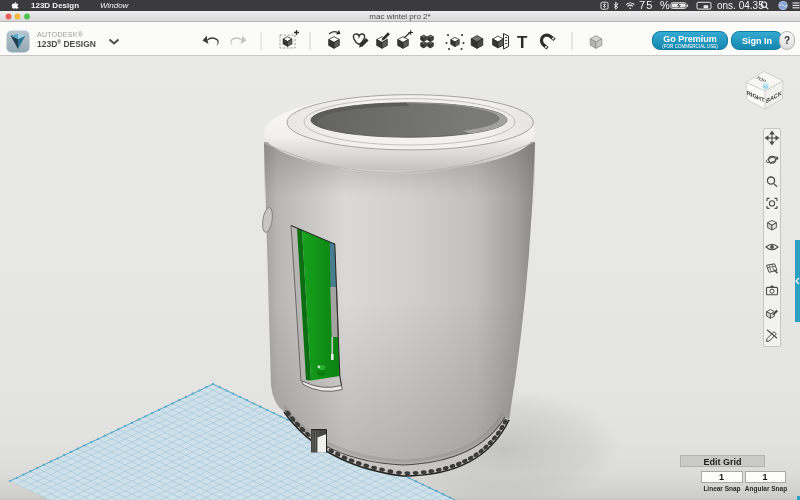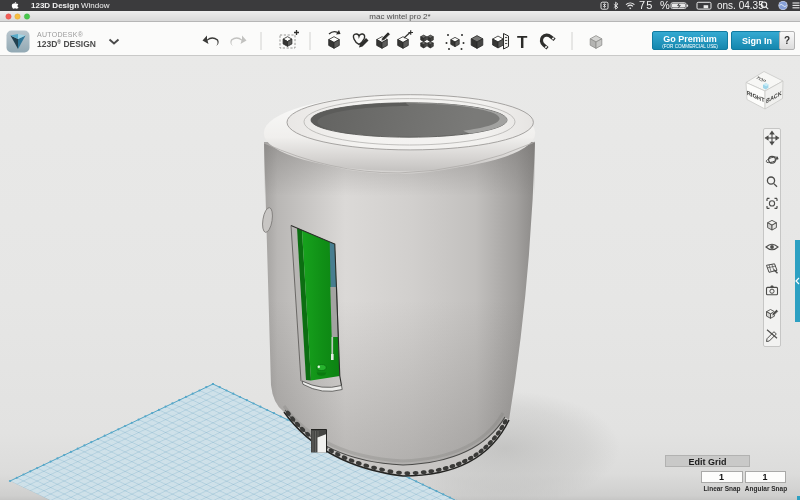--- a/index.html
+++ b/index.html
@@ -5,21 +5,21 @@
   font-family:"Liberation Sans",sans-serif;-webkit-font-smoothing:antialiased;}
 *{box-sizing:border-box;}
 .abs{position:absolute;}
 #menubar{position:absolute;left:0;top:0;width:800px;height:11px;background:#3b3b3d;color:#f3f3f3;}
 #titlebar{position:absolute;left:0;top:11px;width:800px;height:11px;
   background:linear-gradient(#ededed,#d9d9d9);border-bottom:1px solid #b6b6b6;}
 #toolbar{position:absolute;left:0;top:22px;width:800px;height:34px;background:#fbfbfa;border-bottom:1px solid #c9c9c8;}
 #canvas{position:absolute;left:0;top:56px;width:800px;height:444px;
   background:linear-gradient(#e9e9e8 0%,#e6e6e5 55%,#e2e2e1 85%,#dcdcdb 94%,#cfcfce 99%,#c6c6c5 100%);}
 .mtxt{position:absolute;top:0;height:11px;line-height:11px;font-size:8px;}
-.btn{position:absolute;border-radius:2px;color:#fff;text-align:center;}
+.btn{position:absolute;border-radius:8px;color:#fff;text-align:center;}
 </style></head>
 <body>
 
 <div id="menubar">
  <svg class="abs" style="left:0;top:0" width="800" height="11" viewBox="0 0 800 11">
 
    <path d="M16.2,2.1c-.5,0-1.1.3-1.4.7-.3.4-.6 1-.5 1.5.6 0 1.1-.3 1.4-.7.3-.4.5-1 .5-1.5zm1.9 6.2c.3-.5.5-.8.5-.8s-1.1-.4-1.1-1.6c0-1 .8-1.5.8-1.5s-.6-.8-1.6-.8c-.7 0-1.2.4-1.5.4-.3 0-.9-.4-1.5-.4-1 0-1.9.9-1.9 2.2 0 1.4 1 2.9 1.7 2.9.4 0 1-.4 1.6-.4.6 0 1 .4 1.6.4.5 0 1-.4 1.4-.8z" fill="#fff"></path>
 
    <g fill="none" stroke="#f0f0f0" stroke-width="0.9">
      <rect x="601" y="2.2" width="7" height="7" rx="1.4"></rect>
@@ -47,21 +47,21 @@
    <circle cx="783" cy="5.5" r="3.9" fill="#86a0d8"></circle>
    <path d="M779.5,5.5q1.6,-2.4 3.5,0t3.5,0" stroke="#eef6fb" stroke-width="0.8" fill="none"></path>
 
    <g stroke="#ececec" stroke-width="1.1">
      <line x1="792.5" y1="3" x2="799.5" y2="3"></line>
      <line x1="792.5" y1="5.4" x2="799.5" y2="5.4"></line>
      <line x1="792.5" y1="7.8" x2="799.5" y2="7.8"></line>
    </g>
  </svg>
  <span class="mtxt" style="left:31px;font-weight:bold;">123D Design</span>
- <span class="mtxt" style="left:81px;">Window</span>
+ <span class="mtxt" style="left:100px;font-style:italic;">Window</span>
  <span class="mtxt" style="left:639px;font-size:11px;letter-spacing:1.2px;word-spacing:2px;">75 %</span>
  <span class="mtxt" style="left:717px;font-size:10px;">ons. 04.35</span>
 </div>
 
 <div id="titlebar">
  <svg class="abs" style="left:4px;top:2px" width="30" height="7" viewBox="0 0 30 7">
   <circle cx="4.5" cy="3.5" r="2.7" fill="#f25e57" stroke="#de4a43" stroke-width="0.4"></circle>
   <circle cx="13.5" cy="3.5" r="2.7" fill="#f6be40" stroke="#dda534" stroke-width="0.4"></circle>
   <circle cx="23" cy="3.5" r="2.7" fill="#48c74c" stroke="#35ad3c" stroke-width="0.4"></circle>
  </svg>
@@ -485,18 +485,18 @@
 </div>
 
 
 <div class="abs" style="left:795px;top:184px;width:5px;height:82px;background:#2da0c2;"></div>
 <svg class="abs" style="left:795px;top:221px" width="5" height="8" viewBox="0 0 5 8">
       <path d="M4,1 L1,4 L4,7" stroke="#fff" stroke-width="1.2" fill="none"></path>
     </svg>
 
 <div class="abs" style="left:796.5px;top:440px;width:3.5px;height:4px;background:#2da0c2;"></div>
 
-<div class="abs" style="left:665px;top:398.5px;width:85px;height:12.5px;background:#c9c9c8;border:1px solid #b2b2b1;text-align:center;font-size:9px;font-weight:bold;color:#1c1c1c;line-height:12px;">Edit Grid</div>
+<div class="abs" style="left:680px;top:398.5px;width:85px;height:12.5px;background:#c9c9c8;border:1px solid #b2b2b1;text-align:center;font-size:9px;font-weight:bold;color:#1c1c1c;line-height:12px;">Edit Grid</div>
 <div class="abs" style="left:700.5px;top:414.5px;width:42px;height:12.5px;background:#fdfdfc;border:1px solid #a9a9a8;text-align:center;font-size:9px;font-weight:bold;color:#111;line-height:11px;">1</div>
 <div class="abs" style="left:744.5px;top:414.5px;width:41px;height:12.5px;background:#fdfdfc;border:1px solid #a9a9a8;text-align:center;font-size:9px;font-weight:bold;color:#111;line-height:11px;">1</div>
 <div class="abs" style="left:694px;top:429px;width:56px;text-align:center;font-size:6.5px;font-weight:bold;color:#2a2a2a;">Linear Snap</div>
 <div class="abs" style="left:738px;top:429px;width:56px;text-align:center;font-size:6.5px;font-weight:bold;color:#2a2a2a;">Angular Snap</div>
 </div>
 
 </body></html>

